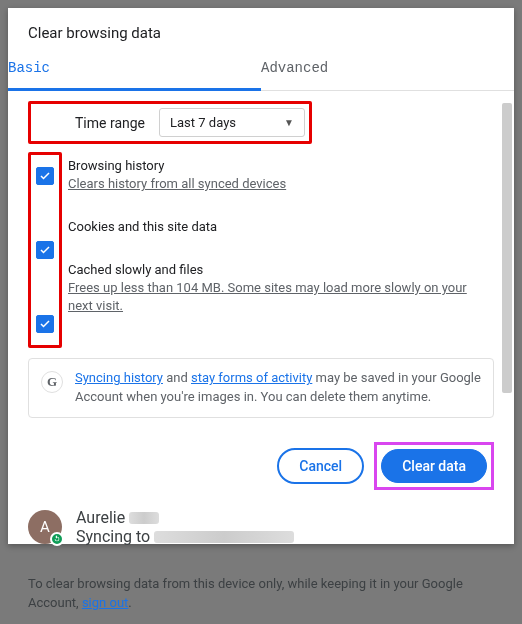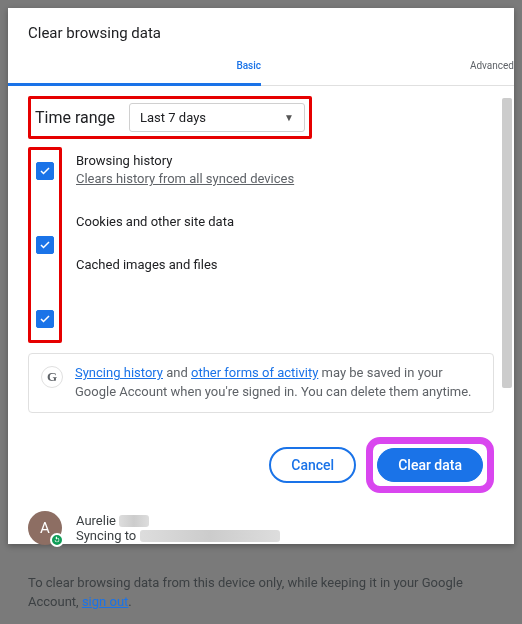--- a/index.html
+++ b/index.html
@@ -27,24 +27,25 @@
     padding: 16px 20px 8px 20px;
     font-size: 15px;
     color: #202124;
   }
   .tabs {
     display: flex;
     border-bottom: 1px solid #e0e0e0;
   }
   .tab {
     flex: 1;
-    text-align: right;
+    text-align: left;
     padding: 10px 0 12px 0;
-    font-size: 10px;
+    font-size: 14px;
     cursor: pointer;
+    font-family: Liberation Mono, monospace;
   }
   .tab.active {
     color: #1a73e8;
     font-weight: 500;
     border-bottom: 3px solid #1a73e8;
     margin-bottom: -1px;
   }
   .tab.inactive { color: #5f6368; }
   .scroll-area {
     position: relative;
@@ -63,37 +64,37 @@
   }
   .time-row {
     display: flex;
     align-items: center;
     gap: 14px;
     border: 3px solid #e60000;
     padding: 4px 4px;
     width: 284px;
     border-radius: 2px;
   }
-  .time-label { font-size: 16px; }
+  .time-label { font-size: 14px; margin-left: 40px; }
   .time-select {
     flex: 1;
     display: flex;
     align-items: center;
     justify-content: space-between;
     border: 1px solid #d0d0d0;
     border-radius: 3px;
     padding: 6px 10px;
     font-size: 13px;
     cursor: pointer;
   }
   .caret-down { font-size: 10px; color: #555; }
   .options {
     display: flex;
     align-items: flex-start;
-    gap: 14px;
+    gap: 6px;
     margin-top: 8px;
     padding-right: 28px;
   }
   .cb-col {
     border: 3px solid #e60000;
     border-radius: 2px;
     padding: 12px 4px;
     width: 34px;
     display: flex;
     flex-direction: column;
@@ -159,23 +160,23 @@
     background: #fff;
     color: #1a73e8;
     border: 2px solid #1a73e8;
   }
   .btn-primary {
     background: #1a73e8;
     color: #fff;
     border: 1px solid #1a73e8;
   }
   .primary-wrap {
-    border: 7px solid #d946ef;
+    border: 3px solid #d946ef;
     padding: 4px;
-    border-radius: 14px;
+    border-radius: 0;
   }
   .account {
     display: flex;
     align-items: center;
     gap: 14px;
     padding: 4px 20px 10px 20px;
   }
   .avatar {
     width: 34px;
     height: 34px;
@@ -202,21 +203,21 @@
     justify-content: center;
   }
   .avatar .badge svg { width: 8px; height: 8px; }
   .smudge {
     display: inline-block;
     vertical-align: middle;
     height: 12px;
     border-radius: 3px;
     background: linear-gradient(90deg,#ddd,#ccc,#ddd);
   }
-  .acct-text { font-size: 13px; color: #3c4043; }
+  .acct-text { font-size: 16px; color: #3c4043; }
   .footer {
     padding: 18px 20px 16px 20px;
     font-size: 13px;
     color: #3c4043;
     line-height: 1.5;
   }
 </style>
 </head>
 <body>
 
@@ -257,32 +258,33 @@
             </svg>
         </div>
       </div>
 
       <div class="items-col">
         <div>
           <div class="item-title">Browsing history</div>
           <div class="item-desc">Clears history from all synced devices</div>
         </div>
         <div>
-          <div class="item-title">Cookies and other site data</div>
+          <div class="item-title">Cookies and this site data</div>
         </div>
         <div>
-          <div class="item-title">Cached images and files</div>
+          <div class="item-title">Cached slowly and files</div>
+          <div class="item-desc">Frees up less than 104 MB. Some sites may load more slowly on your next visit.</div>
         </div>
       </div>
     </div>
 
     <div class="ggl-box">
       <div class="g-badge">G</div>
       <div>
-        <a class="link">Syncing history</a><span> and </span><a class="link">other forms of activity</a><span> may be saved in your Google Account when you're signed in. You can delete them anytime.</span>
+        <a class="link">Syncing history</a><span> and </span><a class="link">stay forms of activity</a><span> may be saved in your Google Account when you're images in. You can delete them anytime.</span>
       </div>
     </div>
   </div>
 
   <div class="btn-row">
     <div class="btn btn-cancel">Cancel</div>
     <div class="primary-wrap">
       <div class="btn btn-primary">Clear data</div>
     </div>
   </div>

